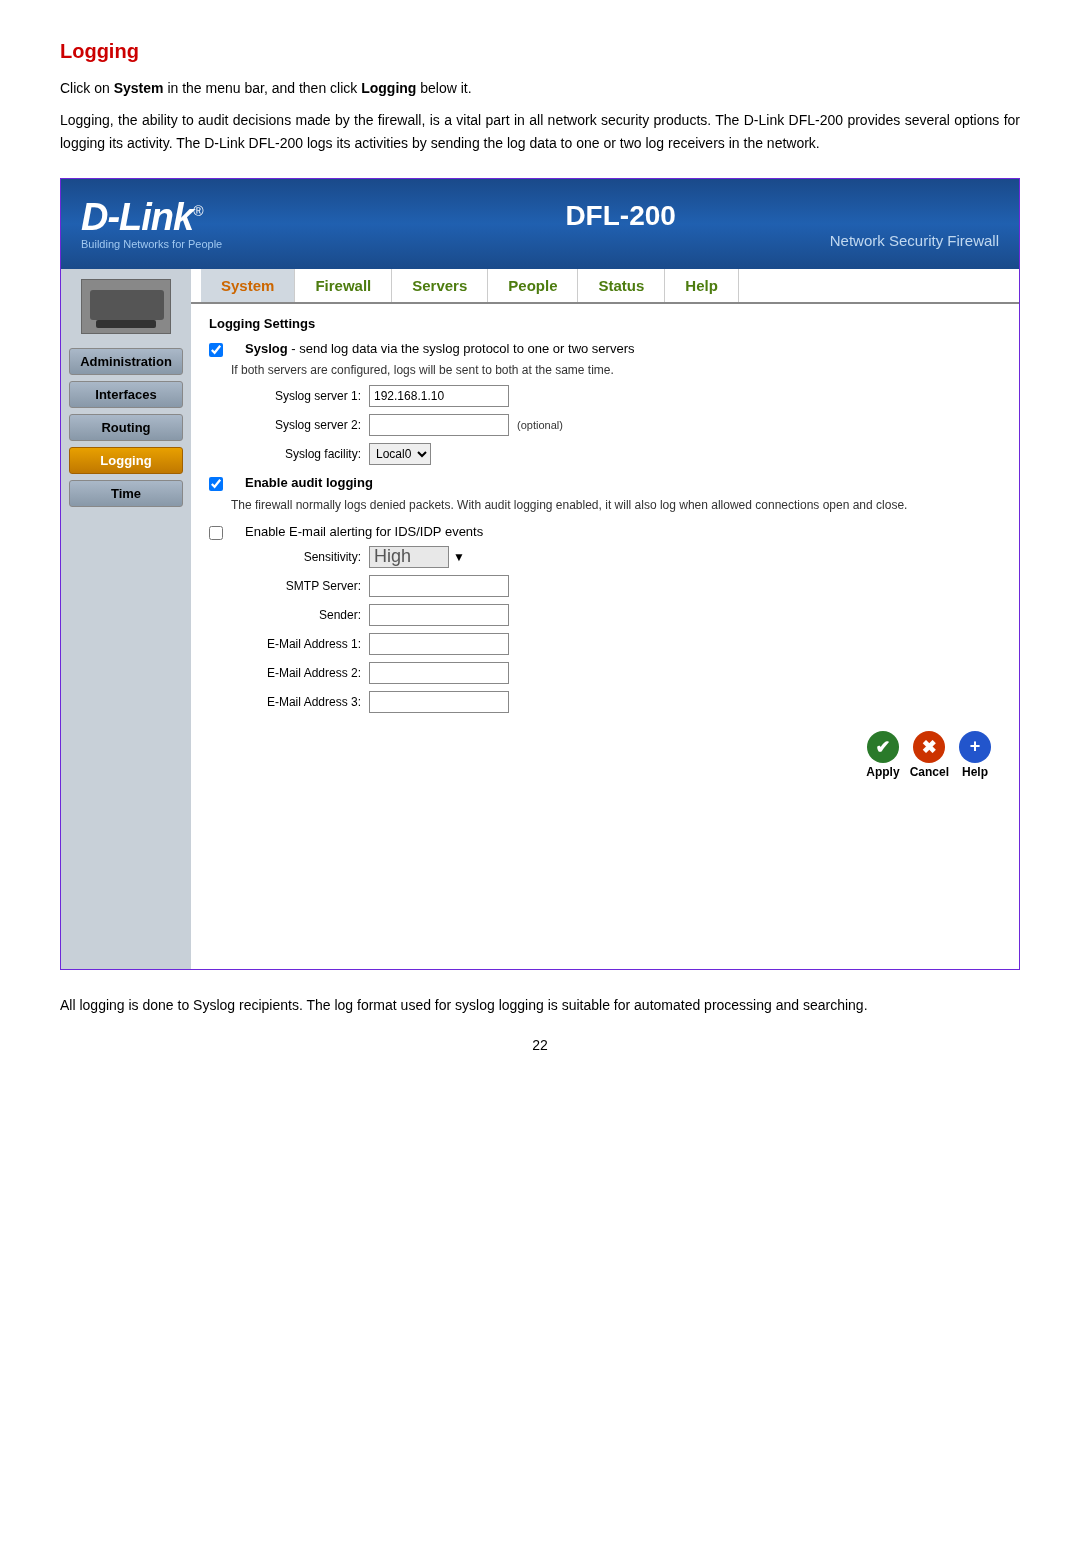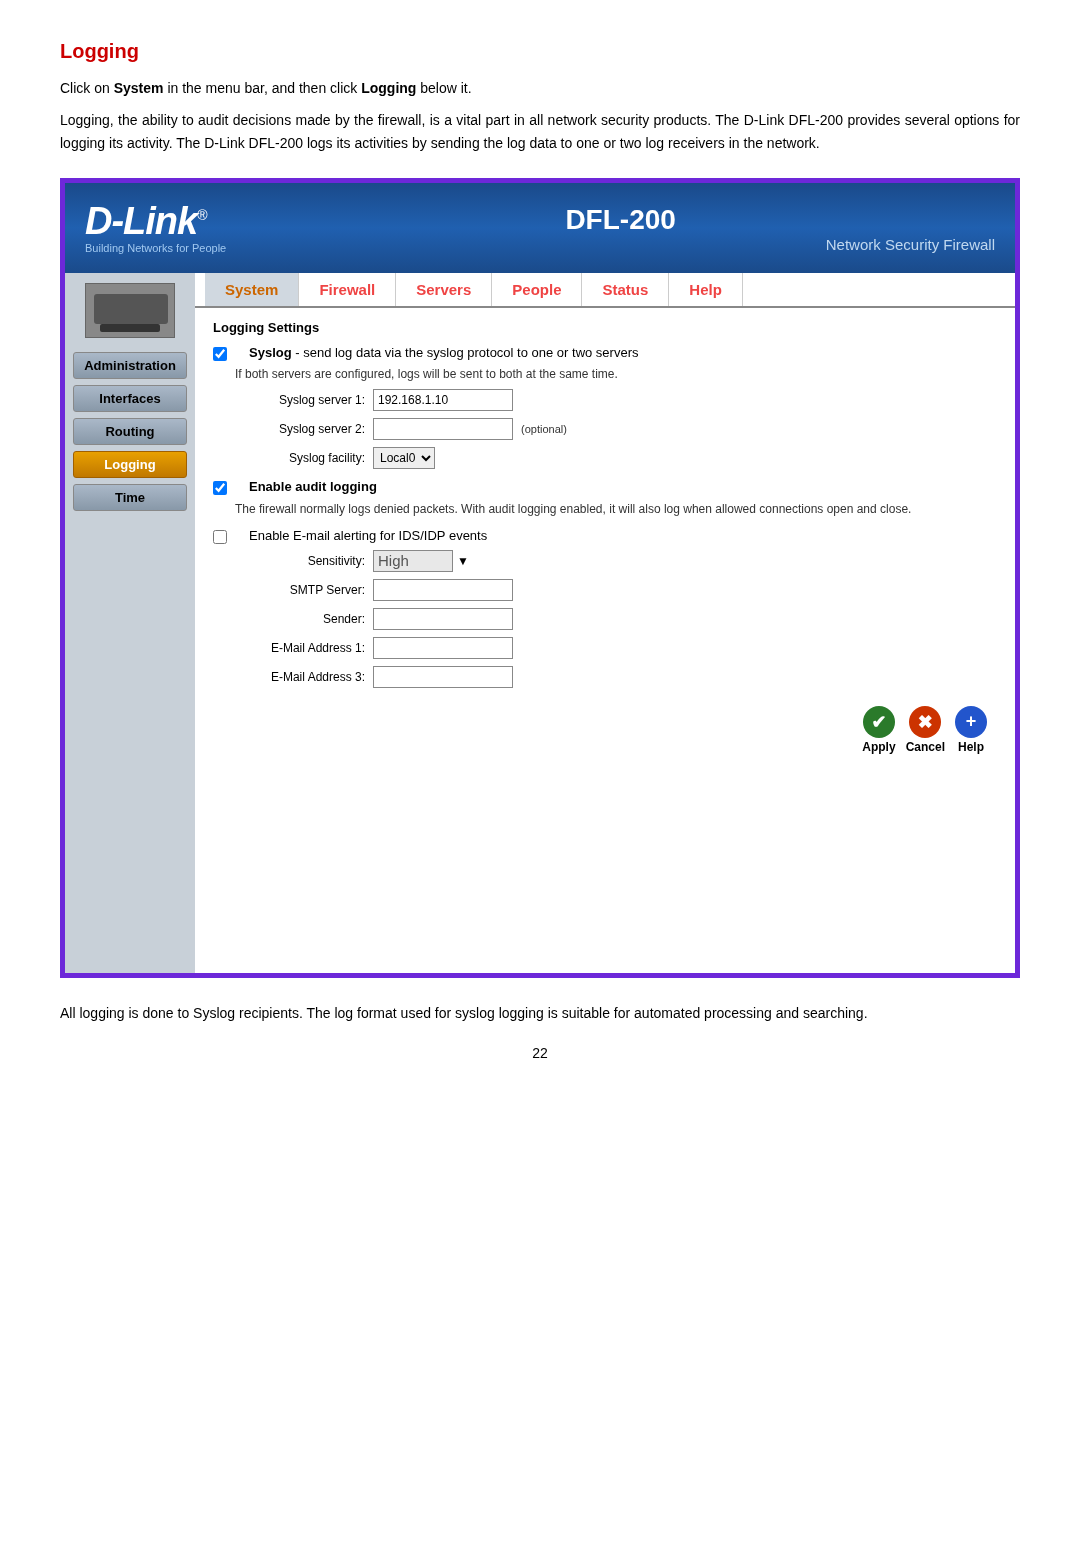--- a/index.html
+++ b/index.html
@@ -18,21 +18,21 @@
       font-weight: bold;
       margin-bottom: 14px;
     }
     .intro-text {
       margin-bottom: 10px;
       line-height: 1.6;
       text-align: justify;
     }
     .intro-text b { font-weight: bold; }
     .main-container {
-      border: 5px solid #6d28d9;
+      border: 1px solid #6d28d9;
       background: #d0d8e0;
       margin: 24px 0;
       padding: 0;
     }
     
     .header-bar {
       background: linear-gradient(to bottom, #1a4a8a 0%, #2060b0 50%, #1a4a8a 100%);
       display: flex;
       align-items: center;
       justify-content: space-between;
@@ -144,21 +144,21 @@
       display: flex;
       align-items: center;
       padding: 0 10px;
       gap: 0;
     }
     .nav-item {
       padding: 8px 20px;
       font-size: 15px;
       font-weight: bold;
       cursor: pointer;
-      color: #ef4444;
+      color: #4d7c0f;
       border-right: 1px solid #ccc;
     }
     .nav-item:first-child {
       background: #d0d8e0;
       color: #cc6600;
     }
     
     .content-area {
       flex: 1;
       background: #fff;
@@ -223,21 +223,21 @@
     .audit-desc {
       margin-left: 22px;
       font-size: 12px;
       color: #333;
       margin-bottom: 8px;
       line-height: 1.4;
     }
     .sensitivity-input {
       border: 1px solid #888;
       padding: 2px 4px;
-      font-size: 15px;
+      font-size: 18px;
       height: 22px;
       width: 80px;
       background: #e8e8e8;
       color: #555;
     }
     .action-row {
       display: flex;
       justify-content: flex-end;
       align-items: center;
       gap: 10px;
@@ -388,20 +388,24 @@
         <div class="form-row">
           <span class="form-label">Sender:</span>
           <input type="text" class="form-input" value="" style="">
         </div>
 
         <div class="form-row">
           <span class="form-label">E-Mail Address 1:</span>
           <input type="text" class="form-input" value="" style="">
         </div>
 
+        <div class="form-row">
+          <span class="form-label">E-Mail Address 2:</span>
+          <input type="text" class="form-input" value="" style="">
+        </div>
 
         <div class="form-row">
           <span class="form-label">E-Mail Address 3:</span>
           <input type="text" class="form-input" value="" style="">
         </div>
 
         <div class="action-row">
           <div class="action-btn">
             <div class="action-icon icon-apply">✔</div>
             <span>Apply</span>

